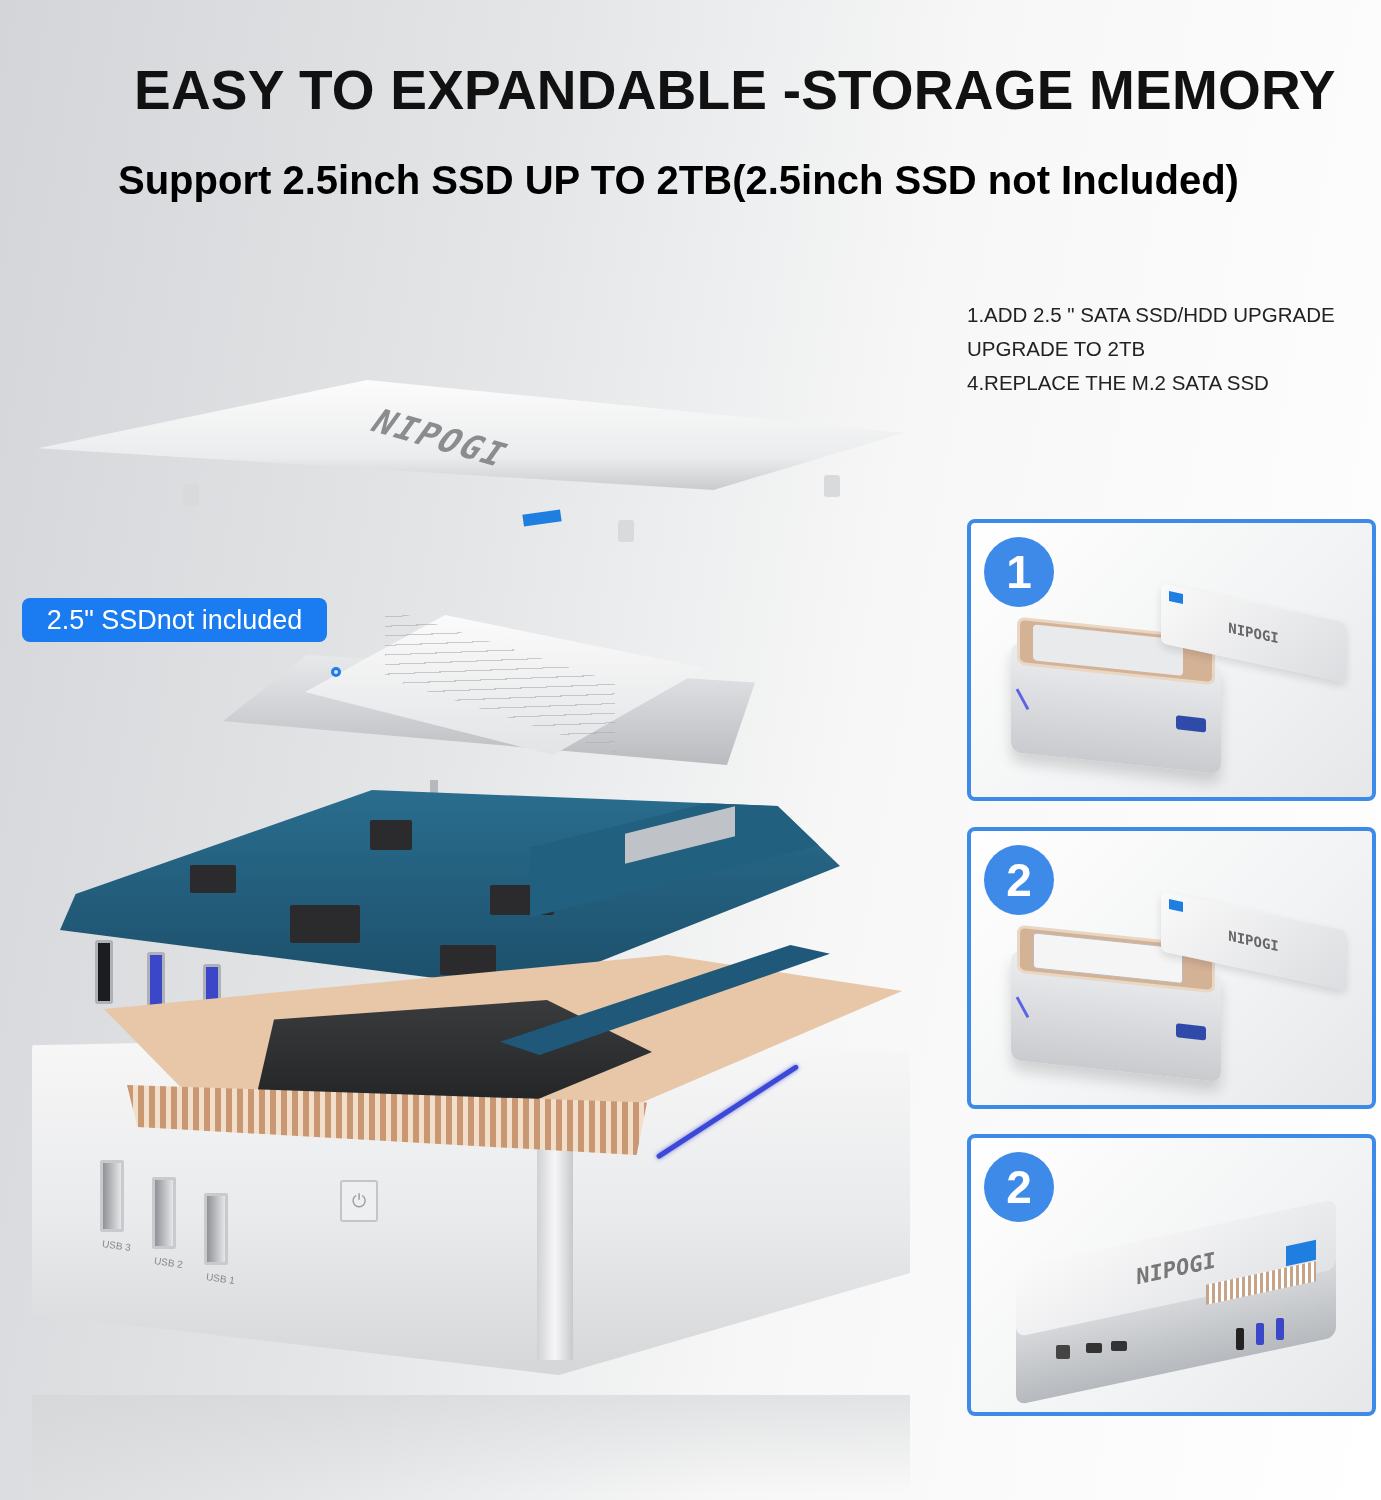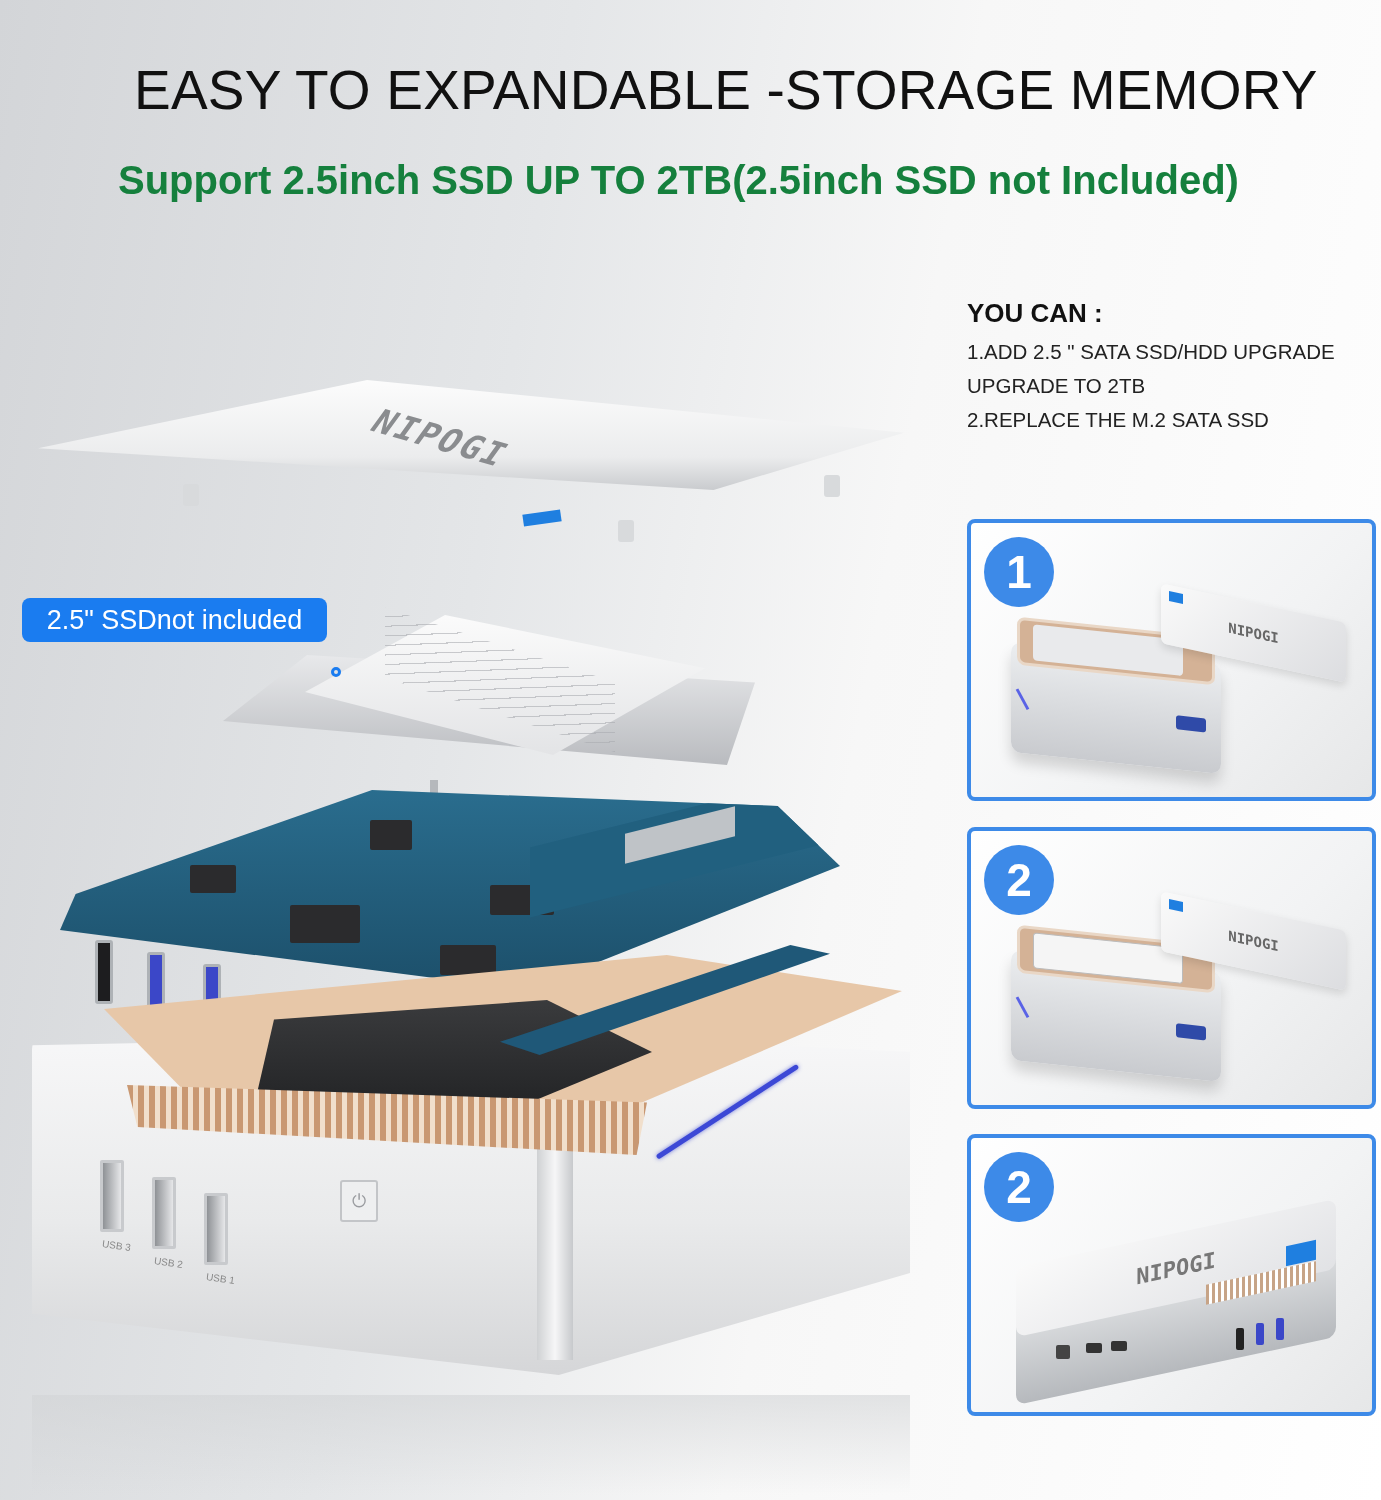--- a/index.html
+++ b/index.html
@@ -4,26 +4,26 @@
 <style>
   * { box-sizing: border-box; margin: 0; padding: 0; }
   html, body { width: 1381px; height: 1500px; overflow: hidden; }
   body {
     position: relative;
     font-family: "Liberation Sans", sans-serif;
     background: linear-gradient(100deg, #d3d5d8 0%, #e4e6e8 35%, #f7f7f7 60%, #ffffff 100%);
   }
   .headline {
     position: absolute; left: 134px; top: 58px;
-    font-size: 55px; font-weight: 400; color: #111; letter-spacing: 0.2px;
+    font-size: 55px; font-weight: 700; color: #111; letter-spacing: 0.2px;
     white-space: nowrap;
   }
   .subhead {
     position: absolute; left: 118px; top: 158px;
-    font-size: 40px; font-weight: 700; color: #15803d; white-space: nowrap;
+    font-size: 40px; font-weight: 700; color: #000000; white-space: nowrap;
   }
   .you-can {
     position: absolute; left: 967px; top: 298px; width: 414px;
   }
   .you-can .title { font-size: 26px; font-weight: 700; color: #111; margin-bottom: 6px; }
   .you-can .line { font-size: 20.5px; color: #222; line-height: 34px; white-space: nowrap; }
 
   
   .callout {
     position: absolute; left: 22px; top: 598px; width: 305px; height: 44px;
@@ -197,24 +197,23 @@
   }
   .connector { position: absolute; left: 430px; top: 780px; width: 8px; height: 30px; background: #b5b8bc; }
 </style>
 </head>
 <body>
 
 <div class="headline">EASY TO EXPANDABLE -STORAGE MEMORY</div>
 <div class="subhead">Support 2.5inch SSD UP TO 2TB(2.5inch SSD not Included)</div>
 
 <div class="you-can">
-  <div class="title">YOU CAN :</div>
   <div class="line">1.ADD 2.5 " SATA SSD/HDD UPGRADE</div>
   <div class="line">UPGRADE TO 2TB</div>
-  <div class="line">2.REPLACE THE M.2 SATA SSD</div>
+  <div class="line">4.REPLACE THE M.2 SATA SSD</div>
 </div>
 
 <div class="lid">
   <div class="plate"></div>
   <div class="brand">NIPOGI</div>
   <div class="clip" style="left:145px;top:104px;"></div>
   <div class="clip" style="left:580px;top:140px;"></div>
   <div class="clip" style="left:786px;top:95px;"></div>
   <div class="intel-badge"></div>
 </div>

